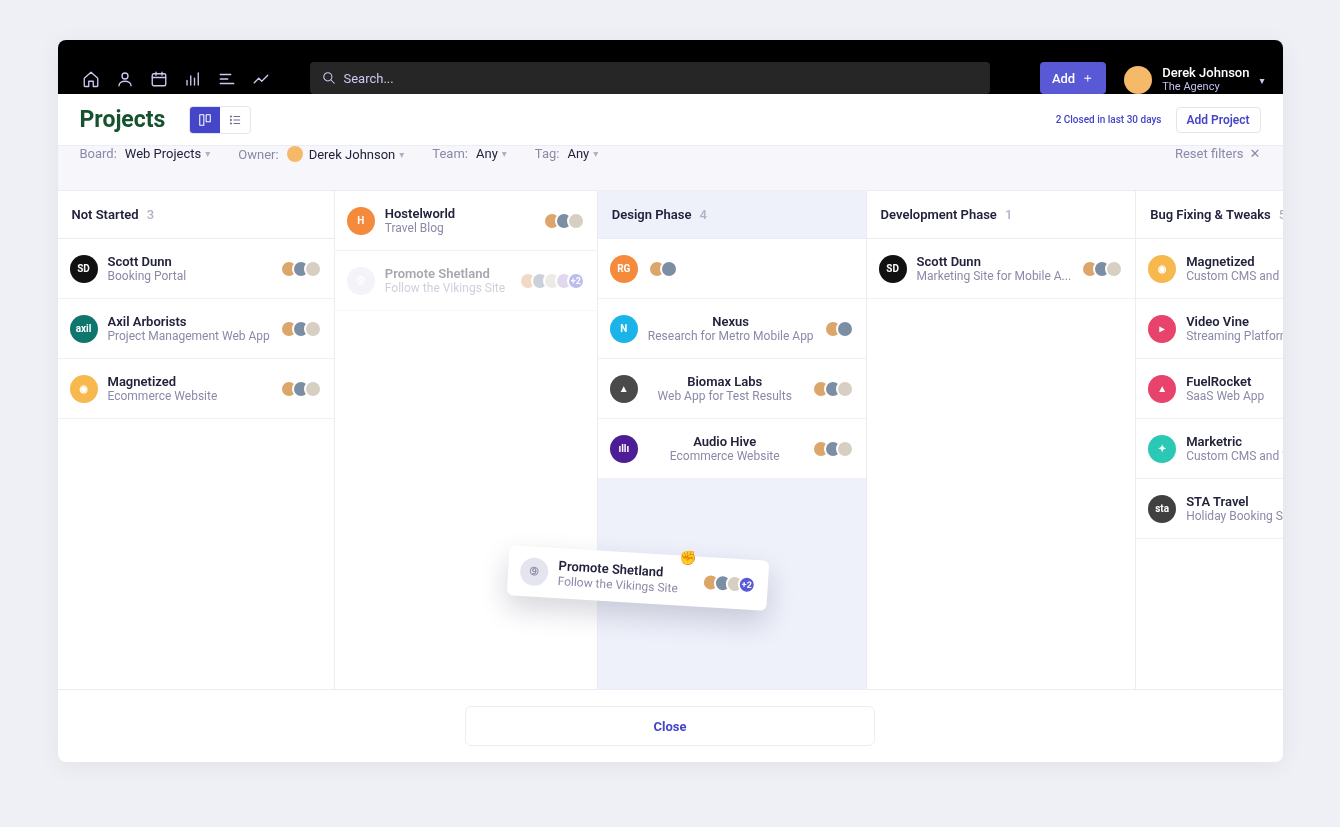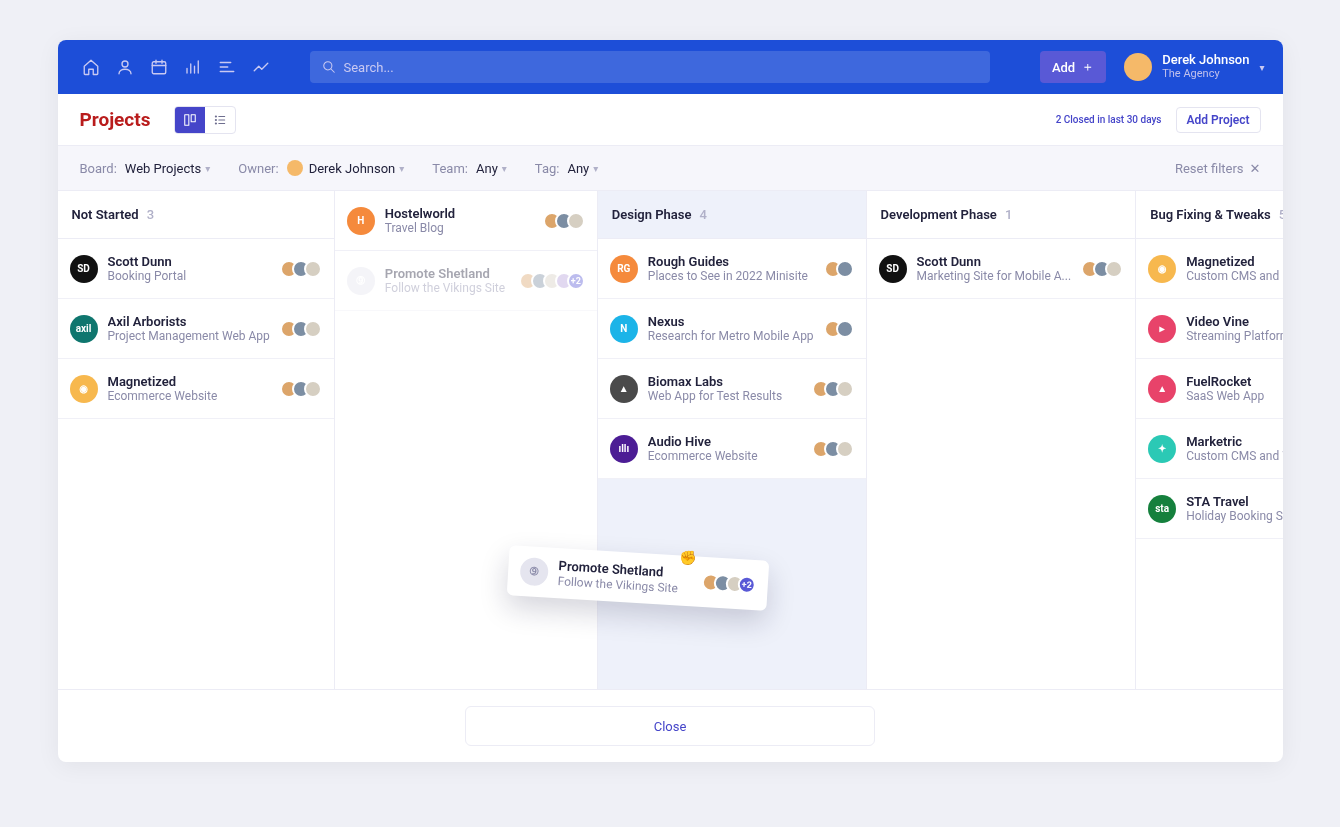--- a/index.html
+++ b/index.html
@@ -1,54 +1,54 @@
 <!DOCTYPE html>
 <html><head>
 <meta charset="utf-8">
 <style>
 * { margin: 0; padding: 0; box-sizing: border-box; font-family: -apple-system, BlinkMacSystemFont, "Segoe UI", Roboto, Helvetica, Arial, sans-serif; }
 body { background: #eff0f6; padding: 40px 30px; }
 .app { width: 1225px; margin: 0 auto; background: #fff; border-radius: 8px; box-shadow: 0 4px 24px rgba(0,0,0,.06); overflow: hidden; }
 
 
-.topbar { background: #1d4ed8; height: 54px; display: flex; align-items: center; padding: 0 18px; gap: 4px; }
+.topbar { background: #000000; height: 54px; display: flex; align-items: flex-end; padding: 0 18px; gap: 4px; }
 .tb-icon { width: 30px; height: 30px; display: flex; align-items: center; justify-content: center; color: #c9c9f2; cursor: pointer; border-radius: 4px; }
 .search { flex: 0 0 680px; margin-left: 30px; background: rgba(255,255,255,0.15); border-radius: 4px; height: 32px; display: flex; align-items: center; padding: 0 12px; color: #c9c9f2; font-size: 13px; gap: 8px; }
 .search input { background: transparent; border: none; outline: none; color: #fff; flex: 1; font-size: 13px; }
 .search input::placeholder { color: #c9c9f2; }
 .tb-spacer { flex: 1; }
 .add-btn { background: #5959d6; color: #fff; border: none; height: 32px; padding: 0 12px; border-radius: 4px; font-size: 13px; font-weight: 500; display: flex; align-items: center; gap: 6px; cursor: pointer; }
 .user-block { display: flex; align-items: center; gap: 10px; margin-left: 14px; cursor: pointer; }
 .user-av { width: 28px; height: 28px; border-radius: 50%; background: #f5b969; }
 .user-txt { line-height: 1.15; }
 .user-name { color: #fff; font-size: 13px; font-weight: 500; }
 .user-sub { color: #c0c0ec; font-size: 11px; }
 
 
 .subbar { height: 52px; display:flex; align-items:center; padding: 0 22px; gap: 14px; border-bottom:1px solid #ececf5;}
-.page-title { font-size: 19px; font-weight: 700; color: #b91c1c; }
+.page-title { font-size: 23px; font-weight: 700; color: #14532d; }
 .view-toggle { display: flex; border: 1px solid #e4e4f0; border-radius: 4px; overflow:hidden; margin-left:10px;}
 .vt-item { width: 30px; height: 26px; display:flex; align-items:center; justify-content:center; cursor:pointer; color:#6e6e8f; }
 .vt-item.active { background:#4545c9; color:#fff;}
 .sub-spacer { flex:1; }
 .closed-link { color:#4545c9; font-size: 10px; font-weight:500; cursor:pointer; }
 .add-project { border:1px solid #e4e4f0; color:#4545c9; background:#fff; font-size:12px; font-weight:600; padding: 5px 10px; border-radius:4px; cursor:pointer; }
 
 
-.filterbar { height: 44px; background:#f6f6fb; display:flex; align-items:center; padding: 0 22px; gap: 28px; font-size: 13px; color:#555575;}
+.filterbar { height: 44px; background:#f6f6fb; display:flex; align-items:flex-start; padding: 0 22px; gap: 28px; font-size: 13px; color:#555575;}
 .filterbar .lbl { color:#8a8aa8; margin-right: 4px;}
 .fval { font-weight:400; color:#22223c; display:inline-flex; align-items:center; gap:6px;}
 .fitem { display:flex; align-items:center; gap:4px; cursor:pointer;}
 .reset { margin-left:auto; color:#8a8aa8; font-size:13px; cursor:pointer; display:flex; gap:6px; align-items:center;}
 
 
 .board { display:flex; height: 500px; border-top:1px solid #ececf5; border-bottom:1px solid #ececf5; overflow:hidden; position:relative;}
 .col { flex: 0 0 263px; border-right:1px solid #ececf5; display:flex; flex-direction:column; }
 .col:last-child { border-right: none; flex:0 0 173px;}
-.col.dragover { background:#eef1fa; }
+.col.dragover { background:#eef1fa;text-align:center; }
 .col-hd { height: 48px; display:flex; align-items:center; padding: 0 14px; font-size:13px; font-weight:600; color:#22223c; gap:8px; border-bottom:1px solid #ececf5;}
 .col-hd .cnt { color:#b0b0c8; font-weight:500;}
 .col-body { display:flex; flex-direction:column;}
 .card { height: 60px; border-bottom:1px solid #f0f0f7; display:flex; align-items:center; padding: 0 12px; gap:10px; cursor:grab; background:#fff;}
 .card.faded { opacity:0.4;}
 .logo { width:28px; height:28px; border-radius:50%; flex:0 0 28px; display:flex; align-items:center; justify-content:center; font-size:10px; font-weight:700; color:#fff;}
 .card-txt { line-height:1.2; flex:1; min-width:0;}
 .ct { font-size:13px; font-weight:600; color:#22223c; white-space:nowrap; overflow:hidden; text-overflow:ellipsis;}
 .cs { font-size:12px; color:#8a8aa8; white-space:nowrap; overflow:hidden; text-overflow:ellipsis;}
 .avs { display:flex;}
@@ -56,21 +56,21 @@
 .av:first-child { margin-left:0;}
 .av.plus { background:#5959d6; color:#fff; font-size:9px; font-weight:700; display:flex; align-items:center; justify-content:center;}
 
 
 .float-card { position:absolute; left:450px; top:362px; width:260px; background:#fff; border-radius:6px; box-shadow:0 12px 28px rgba(20,20,60,.18); transform:rotate(3.5deg); padding: 10px 12px; display:flex; align-items:center; gap:10px;}
 .float-card .handcursor { position:absolute; top:-6px; right:72px; font-size:14px;}
 
 
 .bottombar { height: 72px; display:flex; align-items:center; justify-content:center; gap:12px; }
 .bbtn { width: 410px; height: 40px; border:1px solid #ececf5; background:#fff; border-radius:6px; font-size:13px; color:#22223c; font-weight:500; cursor:pointer;}
-.bbtn.close { color:#4545c9; font-weight:400;}
+.bbtn.close { color:#4545c9; font-weight:700;}
 
 .chev { font-size:10px; color:#b0b0c8; }
 svg { stroke: currentColor; fill: none; stroke-width: 1.8; stroke-linecap: round; stroke-linejoin: round; }
 </style>
 </head>
 <body>
 
 <div class="app">
 
   <div class="topbar">
@@ -259,24 +259,20 @@
         </div>
       </div>
       <div class="col dragover">
         <div class="col-hd">
           <span>Design Phase</span>
           <span class="cnt">4</span>
         </div>
         <div class="col-body">
           <div class="card">
       <div class="logo" style="background:#f58a3c">RG</div>
-      <div class="card-txt">
-        <div class="ct">Rough Guides</div>
-        <div class="cs">Places to See in 2022 Minisite</div>
-      </div>
       <div class="avs">
               <div class="av" style="background:#dca56a"></div>
               <div class="av" style="background:#7c8ea3"></div>
             </div>
           </div>
           <div class="card">
       <div class="logo" style="background:#1cb4e8">N</div>
       <div class="card-txt">
         <div class="ct">Nexus</div>
         <div class="cs">Research for Metro Mobile App</div>
@@ -364,21 +360,21 @@
           </div>
           <div class="card">
       <div class="logo" style="background:#2bc9b5">✦</div>
       <div class="card-txt">
         <div class="ct">Marketric</div>
         <div class="cs">Custom CMS and Websi</div>
       </div>
       <div class="avs"></div>
           </div>
           <div class="card">
-      <div class="logo" style="background:#15803d">sta</div>
+      <div class="logo" style="background:#404040">sta</div>
       <div class="card-txt">
         <div class="ct">STA Travel</div>
         <div class="cs">Holiday Booking System</div>
       </div>
       <div class="avs"></div>
           </div>
         </div>
       </div>
       <div class="float-card">
   <div class="handcursor">✊</div>

